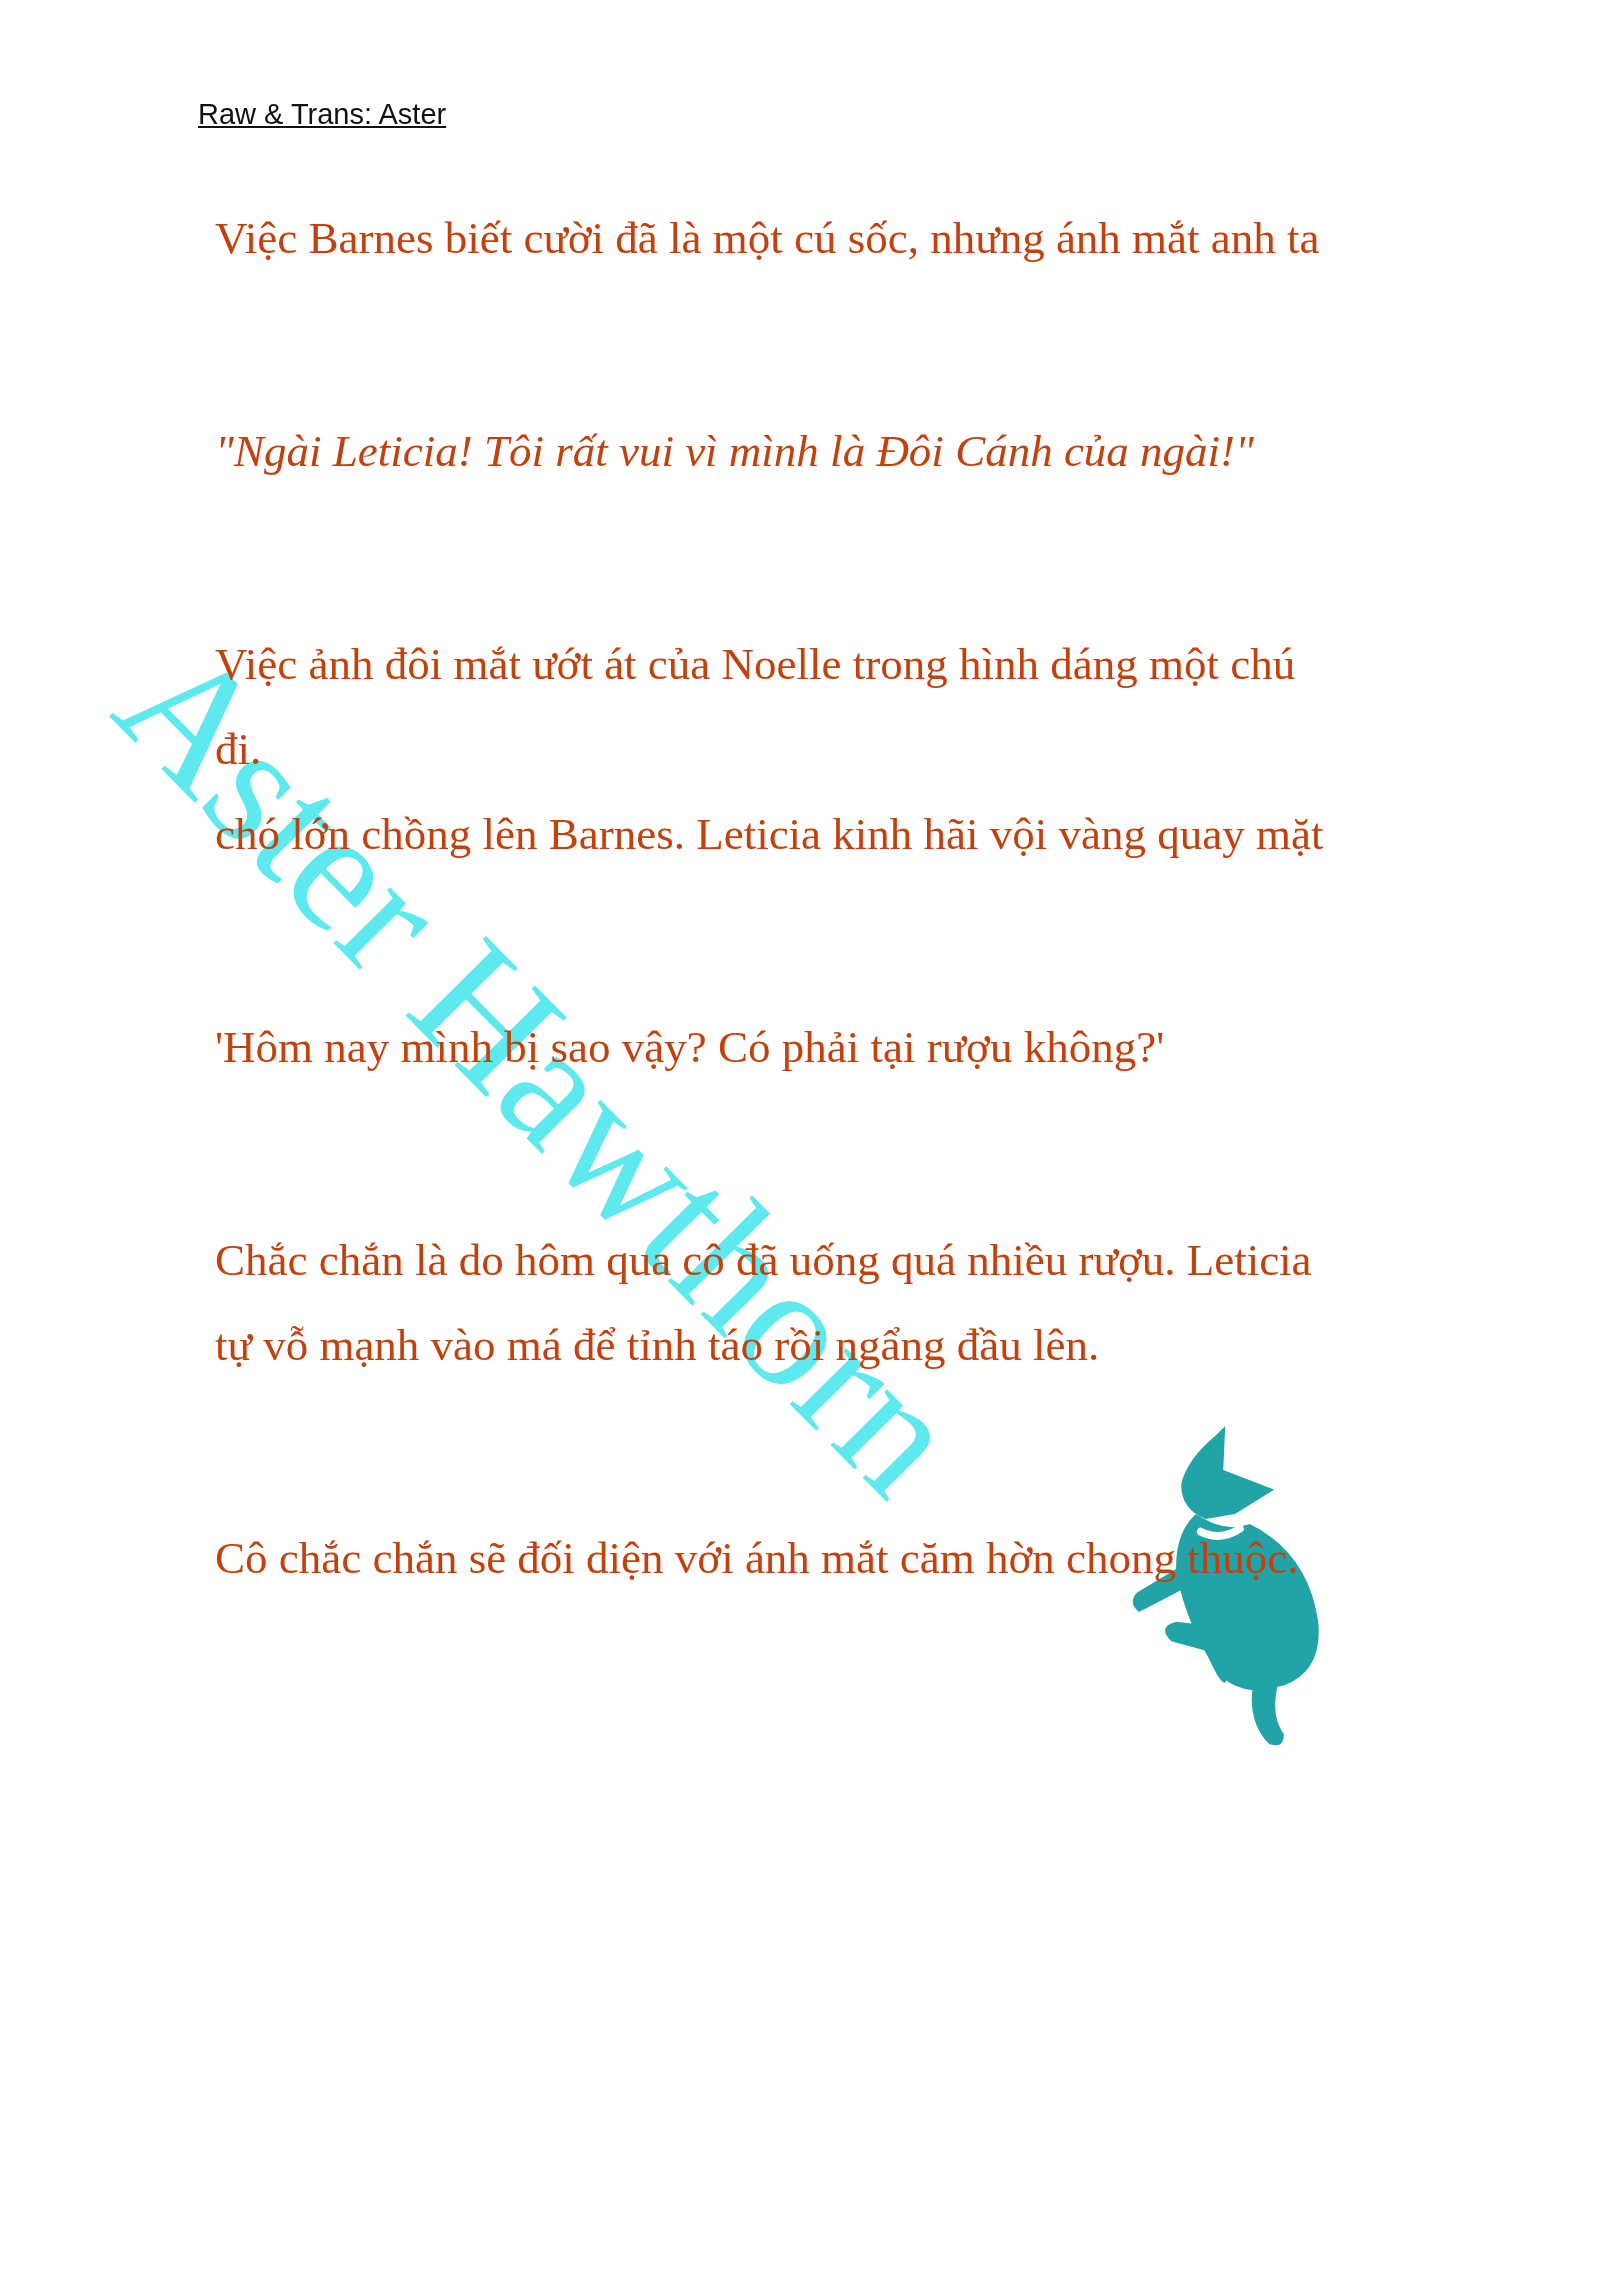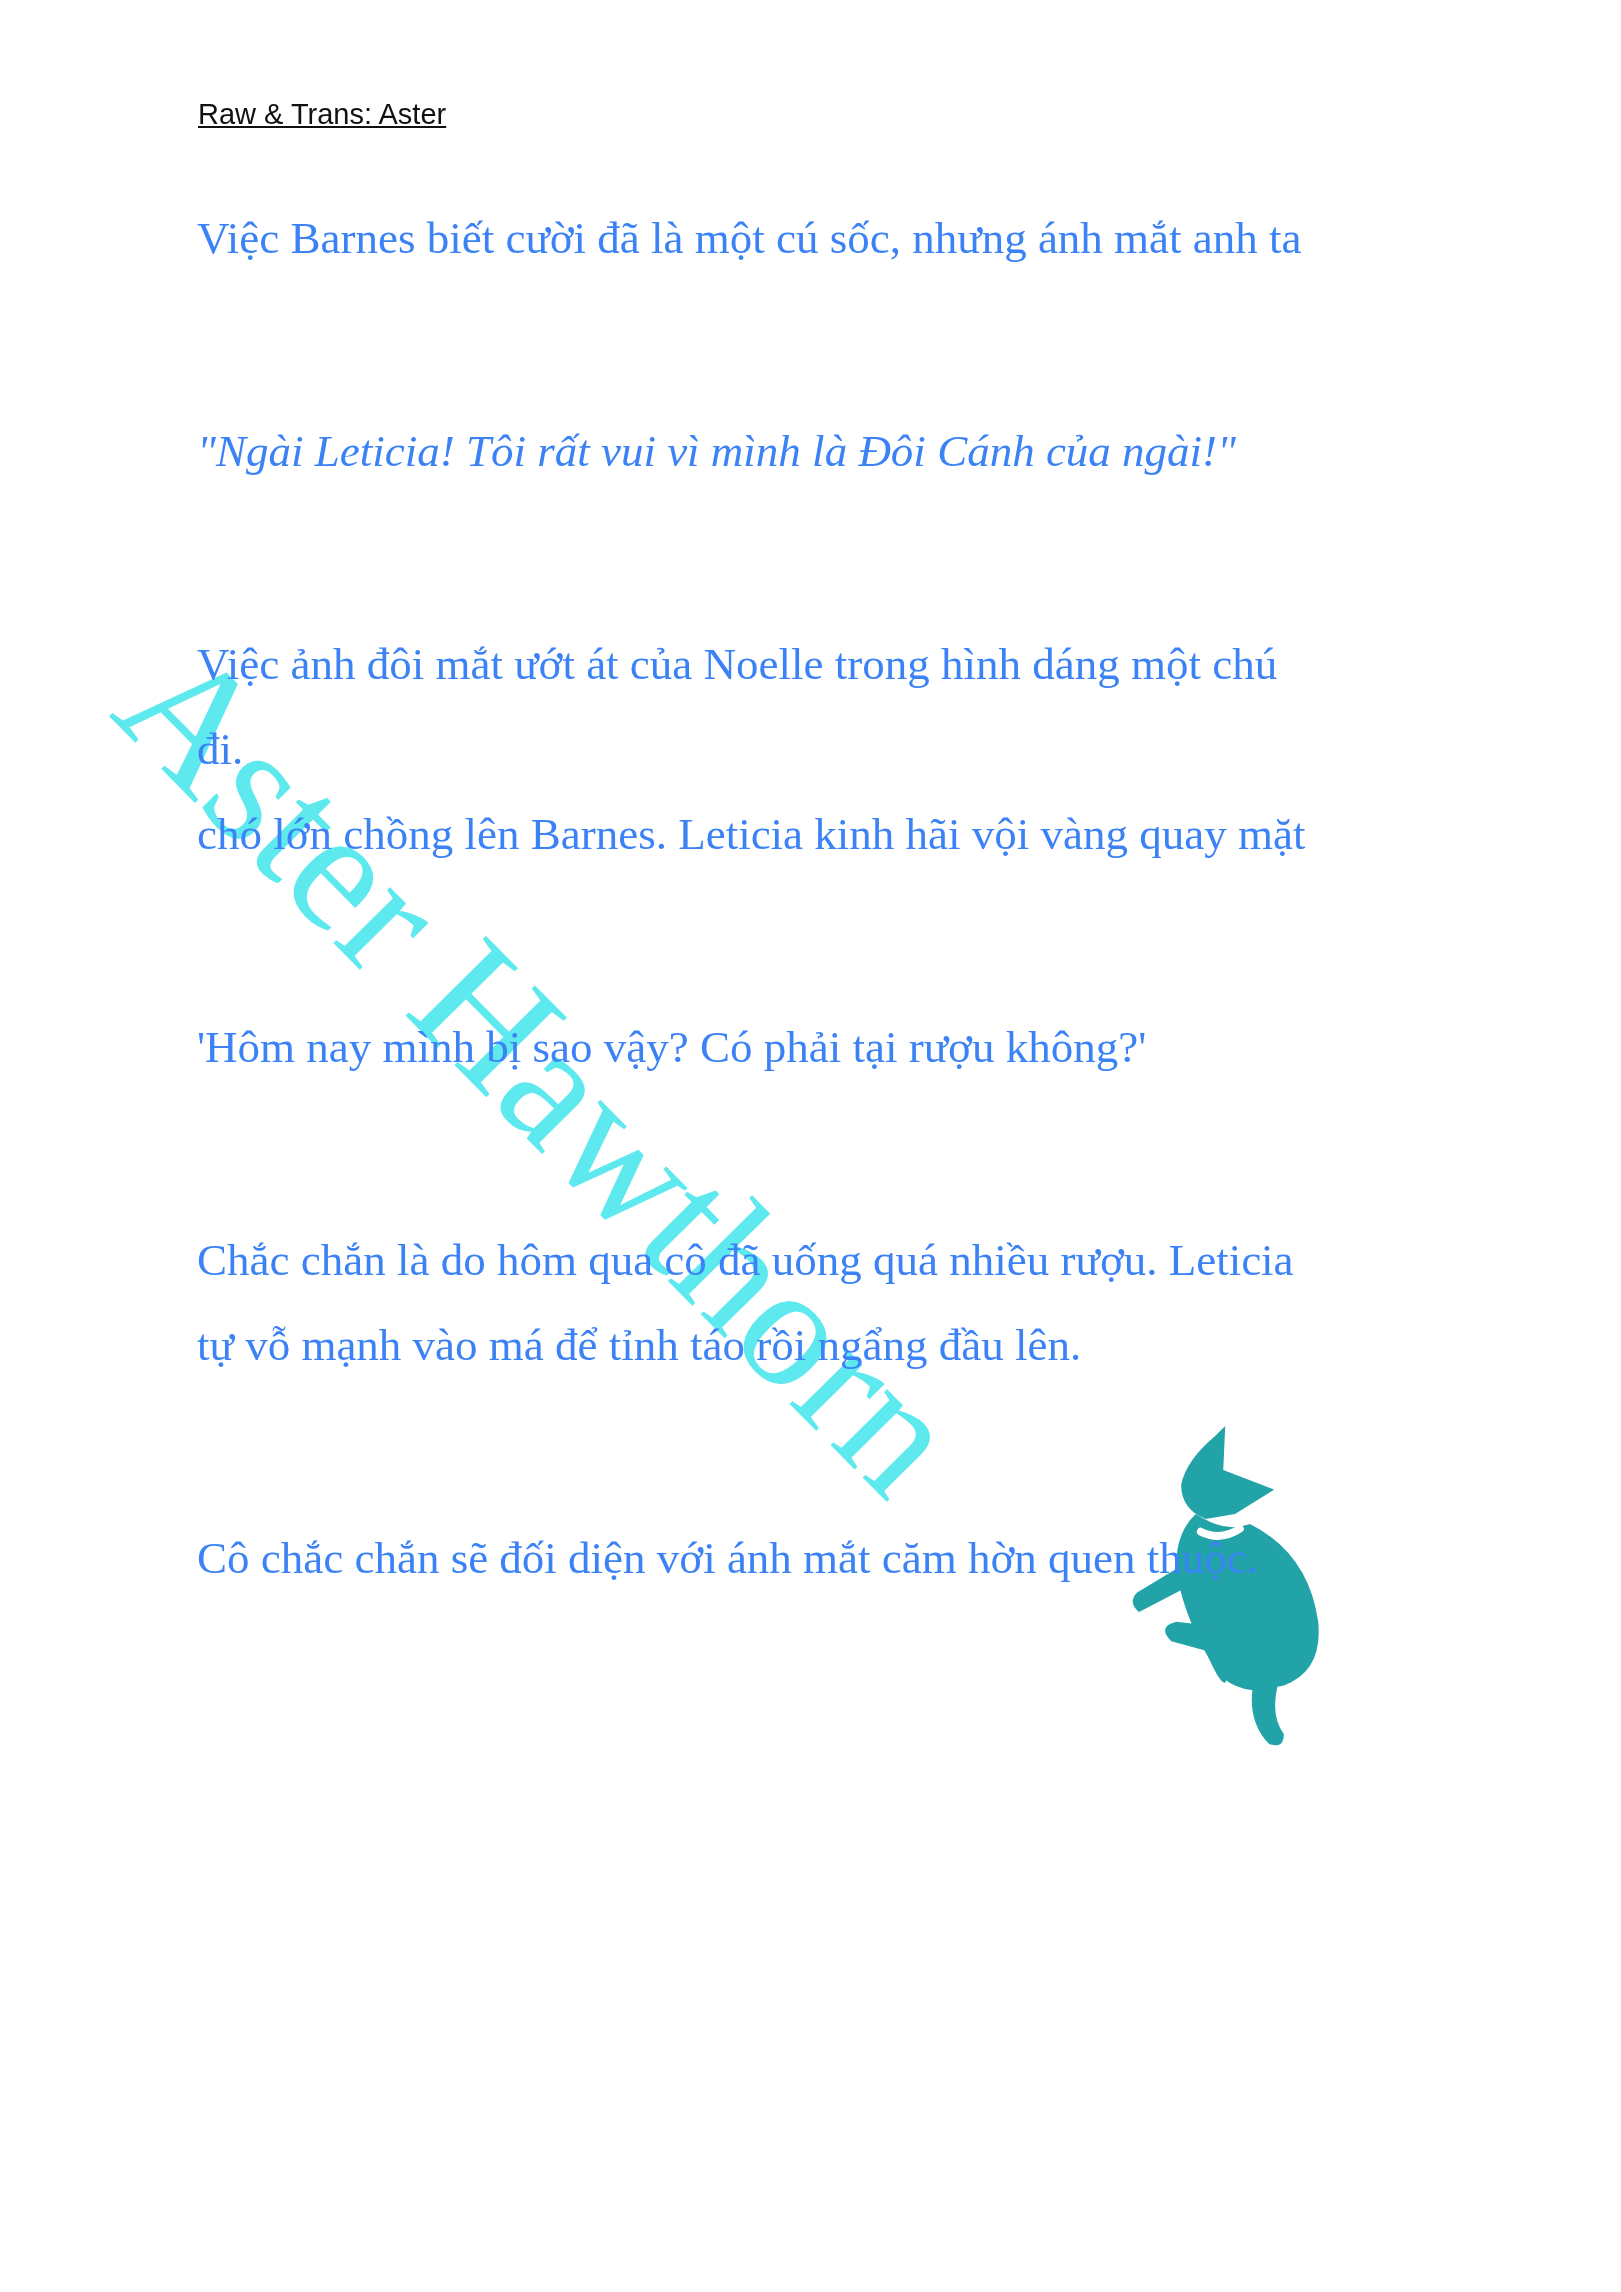--- a/index.html
+++ b/index.html
@@ -1,18 +1,18 @@
 <!DOCTYPE html>
 <html><head>
 <meta charset="utf-8">
 <style>
   html, body { margin:0; padding:0; background:#ffffff; }
   body { width:1621px; height:2293px; position:relative; overflow:hidden; }
   .header { position:absolute; left:198px; top:98px; font-family:"Liberation Sans", sans-serif; font-size:29px; color:#111;text-decoration:underline; }
-  .content { position:absolute; left:197px; top:196px; width:1274px; font-family:"Liberation Serif", serif; font-size:45px; color:#3b82f6; }
+  .content { position:absolute; left:215px; top:196px; width:1274px; font-family:"Liberation Serif", serif; font-size:45px; color:#c2410c; }
   .para { margin:0 0 128px 0; }
   .line { display:block; line-height:85px; height:85px; white-space:nowrap; }
   .italic { font-style:italic; }
   .watermark { position:absolute; left:0; top:0; width:1621px; height:2293px; pointer-events:none; z-index:1; }
   .wm-text { position:absolute; left:211px; top:613px; transform-origin:0 0; transform:rotate(45.3deg); font-family:"Liberation Serif", serif; font-size:173px; color:#5ee9ef; white-space:nowrap; line-height:1; }
   .content { z-index:2; }
   .cat { position:absolute; left:1127px; top:1426px; width:216px; height:323px; z-index:1; }
 </style>
 </head>
 <body>
@@ -54,16 +54,16 @@
     <span class="line">chó lớn chồng lên Barnes. Leticia kinh hãi vội vàng quay mặt</span>
   </p>
   <p class="para">
     <span class="line">'Hôm nay mình bị sao vậy? Có phải tại rượu không?'</span>
   </p>
   <p class="para">
     <span class="line">Chắc chắn là do hôm qua cô đã uống quá nhiều rượu. Leticia</span>
     <span class="line">tự vỗ mạnh vào má để tỉnh táo rồi ngẩng đầu lên.</span>
   </p>
   <p class="para">
-    <span class="line">Cô chắc chắn sẽ đối diện với ánh mắt căm hờn quen thuộc.</span>
+    <span class="line">Cô chắc chắn sẽ đối diện với ánh mắt căm hờn chong thuộc.</span>
   </p>
 </div>
 
 
 </body></html>

